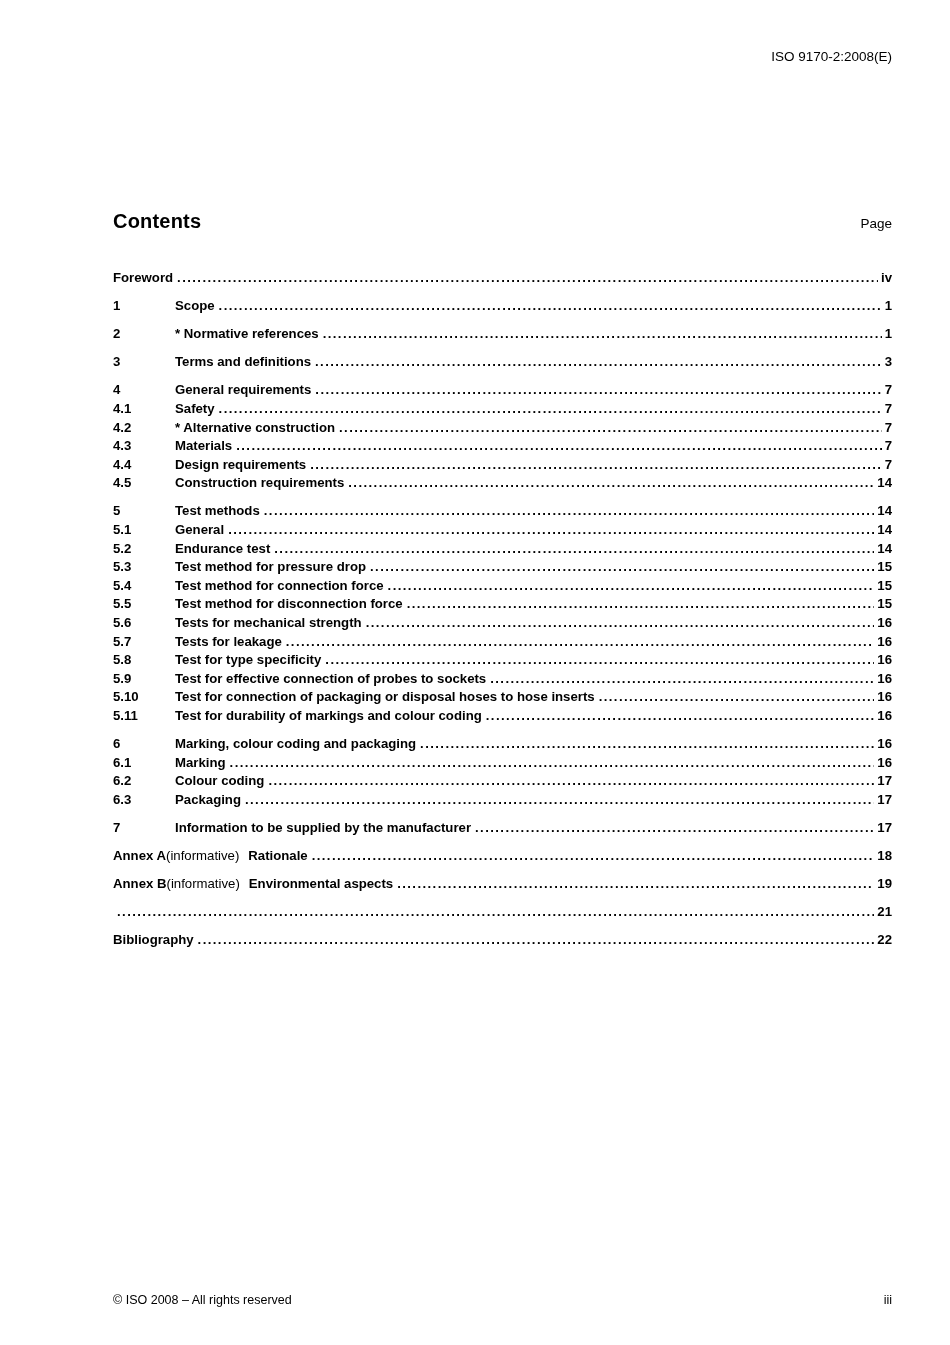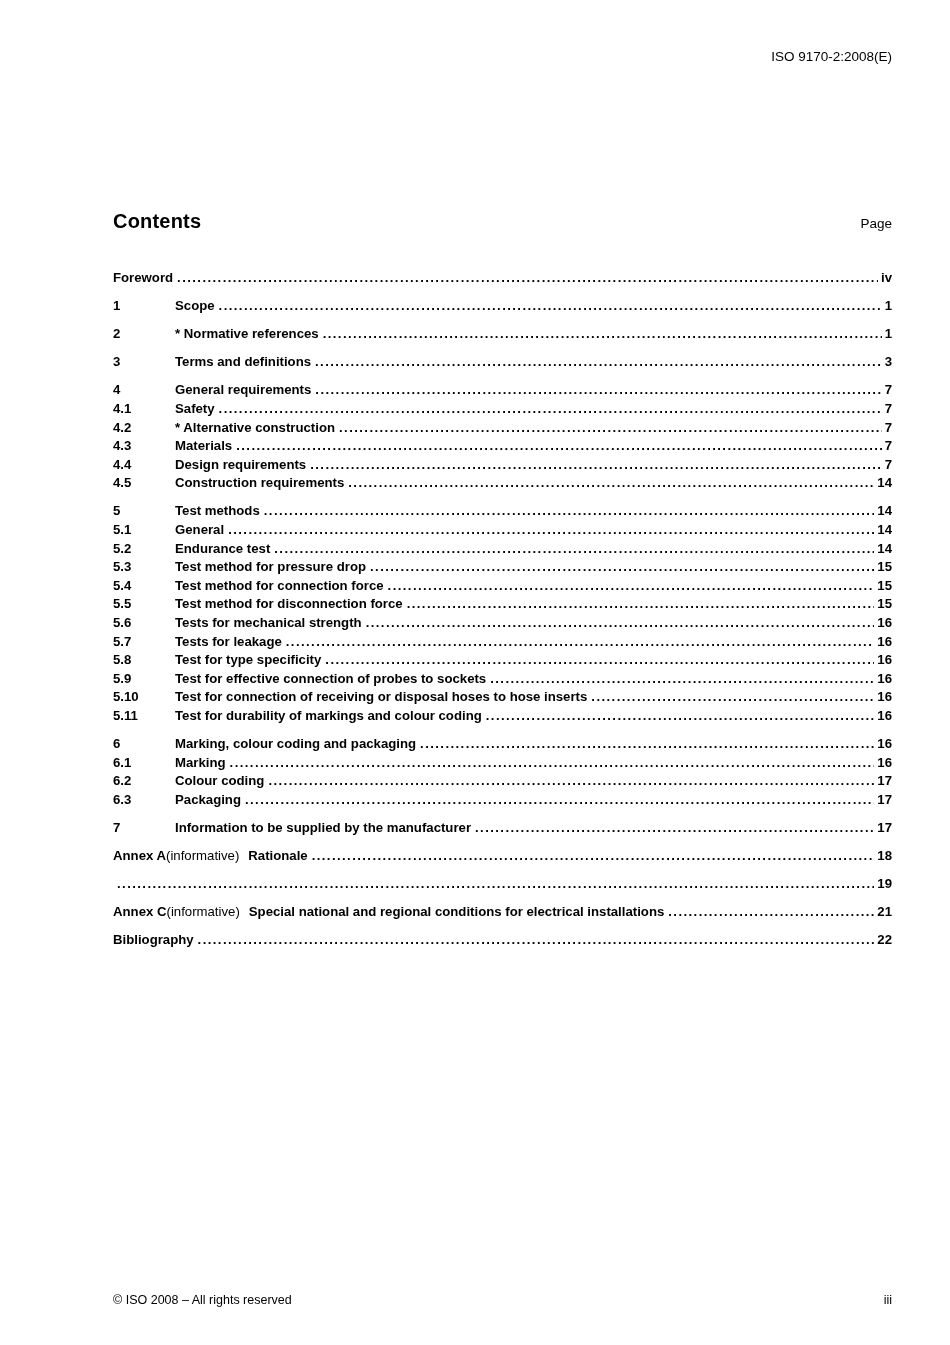--- a/index.html
+++ b/index.html
@@ -211,21 +211,21 @@
     <span class="toc-page">16</span>
   </div>
       <div class="toc-row">
     <span class="toc-num">5.9</span>
     <span class="toc-label"><b class="annex-part"></b><span class="informative-part"></span><b class="label-part">Test for effective connection of probes to sockets</b></span>
     <span class="leader"></span>
     <span class="toc-page">16</span>
   </div>
       <div class="toc-row">
     <span class="toc-num">5.10</span>
-    <span class="toc-label"><b class="annex-part"></b><span class="informative-part"></span><b class="label-part">Test for connection of receiving or disposal hoses to hose inserts</b></span>
+    <span class="toc-label"><b class="annex-part"></b><span class="informative-part"></span><b class="label-part">Test for connection of packaging or disposal hoses to hose inserts</b></span>
     <span class="leader"></span>
     <span class="toc-page">16</span>
   </div>
       <div class="toc-row">
     <span class="toc-num">5.11</span>
     <span class="toc-label"><b class="annex-part"></b><span class="informative-part"></span><b class="label-part">Test for durability of markings and colour coding</b></span>
     <span class="leader"></span>
     <span class="toc-page">16</span>
   </div>
       <div class="toc-row gap">
@@ -259,26 +259,26 @@
     <span class="toc-page">17</span>
   </div>
       <div class="toc-row gap">
 
     <span class="toc-label"><b class="annex-part">Annex A</b><span class="informative-part">(informative)</span><b class="label-part">Rationale</b></span>
     <span class="leader"></span>
     <span class="toc-page">18</span>
   </div>
       <div class="toc-row gap">
 
+    <span class="toc-label"><b class="annex-part">Annex B</b><span class="informative-part">(informative)</span><b class="label-part">Environmental aspects</b></span>
     <span class="leader"></span>
     <span class="toc-page">19</span>
   </div>
       <div class="toc-row gap">
 
-    <span class="toc-label"><b class="annex-part">Annex C</b><span class="informative-part">(informative)</span><b class="label-part">Special national and regional conditions for electrical installations</b></span>
     <span class="leader"></span>
     <span class="toc-page">21</span>
   </div>
       <div class="toc-row gap">
 
     <span class="toc-label"><b class="annex-part"></b><span class="informative-part"></span><b class="label-part">Bibliography</b></span>
     <span class="leader"></span>
     <span class="toc-page">22</span>
   </div>
     </div>

